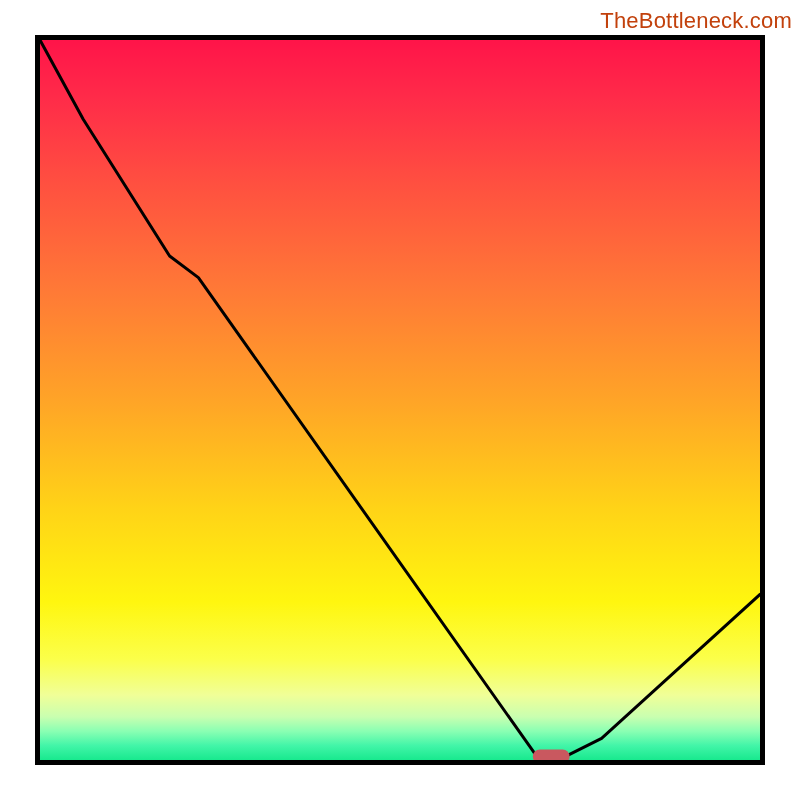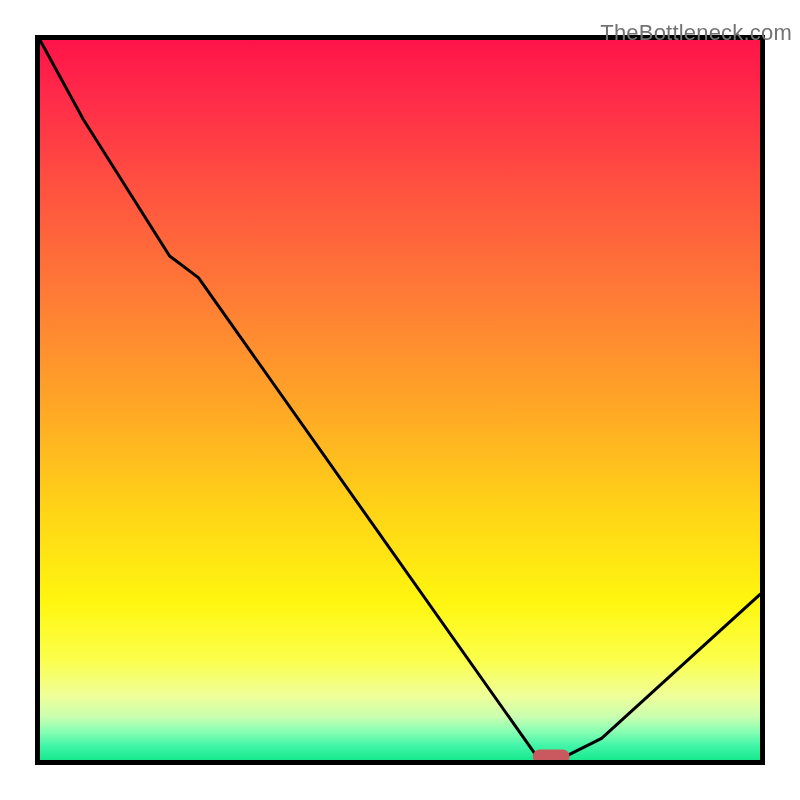--- a/index.html
+++ b/index.html
@@ -11,23 +11,23 @@
     font-family: Arial, Helvetica, sans-serif;
     overflow: hidden;
   }
   .container {
     position: relative;
     width: 800px;
     height: 800px;
   }
   .watermark {
     position: absolute;
-    top: 20px;
+    top: 8px;
     right: 8px;
-    color: #737373;
+    color: #c2410c;
     font-size: 22px;
     font-weight: 500;
     z-index: 10;
     letter-spacing: 0.2px;
   }
   .plot-area {
     position: absolute;
     left: 35px;
     top: 35px;
     width: 730px;

